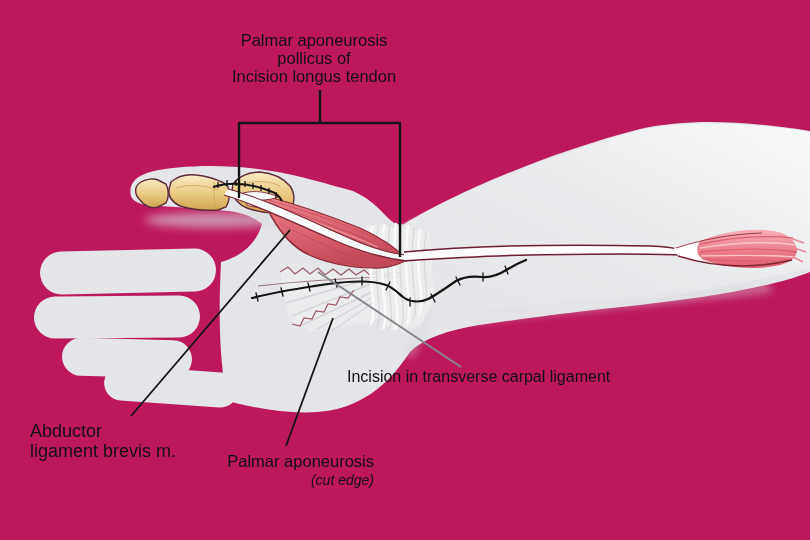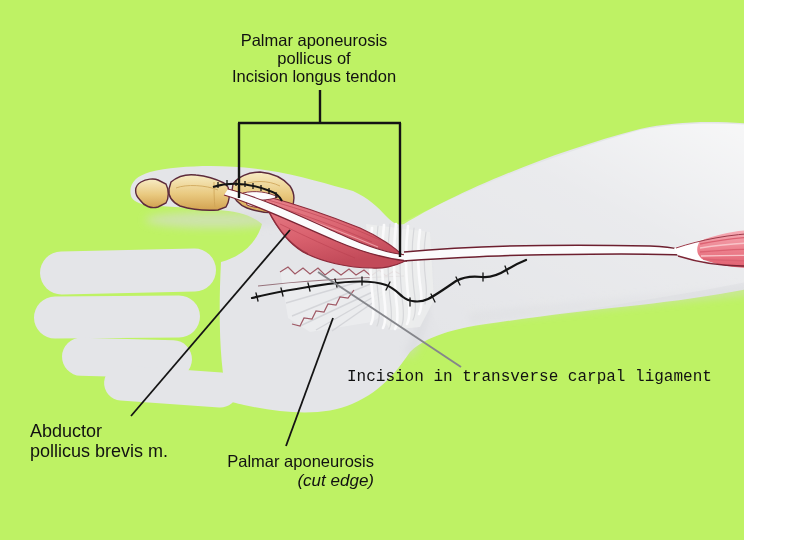--- a/index.html
+++ b/index.html
@@ -1,24 +1,24 @@
 <!DOCTYPE html>
 <html><head>
 <meta charset="utf-8">
 <style>
   html,body{margin:0;padding:0;background:#fff;}
-  #stage{position:relative;width:744px;height:540px;background:#bef264;overflow:hidden;
+  #stage{position:relative;width:810px;height:540px;background:#be185d;overflow:hidden;
          font-family:"Liberation Sans",sans-serif;}
   #stage svg{position:absolute;left:0;top:0;}
   .lbl{position:absolute;color:#111111;}
   .lbl-top{left:188px;top:31px;width:252px;text-align:center;font-size:16.5px;line-height:18px;}
-  .lbl-incision{left:347px;top:368px;font-size:16px;font-family:Liberation Mono, monospace;}
+  .lbl-incision{left:347px;top:368px;font-size:16px;}
   .lbl-abductor{left:30px;top:421px;font-size:18px;line-height:20px;}
   .lbl-cutedge{left:208px;top:452px;width:166px;text-align:right;font-size:16.5px;line-height:19px;}
-  .lbl-cutedge .ital{font-style:italic;font-size:17px;}
+  .lbl-cutedge .ital{font-style:italic;font-size:14px;}
 </style>
 </head>
 <body>
 
 <div id="stage">
 
 <svg width="810" height="540" viewBox="0 0 810 540">
   <defs>
     <linearGradient id="boneGrad" x1="0" y1="0" x2="0" y2="1">
       <stop offset="0" stop-color="#f7ecc4"></stop>
@@ -214,21 +214,21 @@
   <div class="lbl lbl-top">
     <div>Palmar aponeurosis</div>
     <div>pollicus of</div>
     <div>Incision longus tendon</div>
   </div>
 
   <div class="lbl lbl-incision">Incision in transverse carpal ligament</div>
 
   <div class="lbl lbl-abductor">
     <div>Abductor</div>
-    <div>pollicus brevis m.</div>
+    <div>ligament brevis m.</div>
   </div>
 
   <div class="lbl lbl-cutedge">
     <div>Palmar aponeurosis</div>
     <div class="ital">(cut edge)</div>
   </div>
 
 </div>
 
 </body></html>

